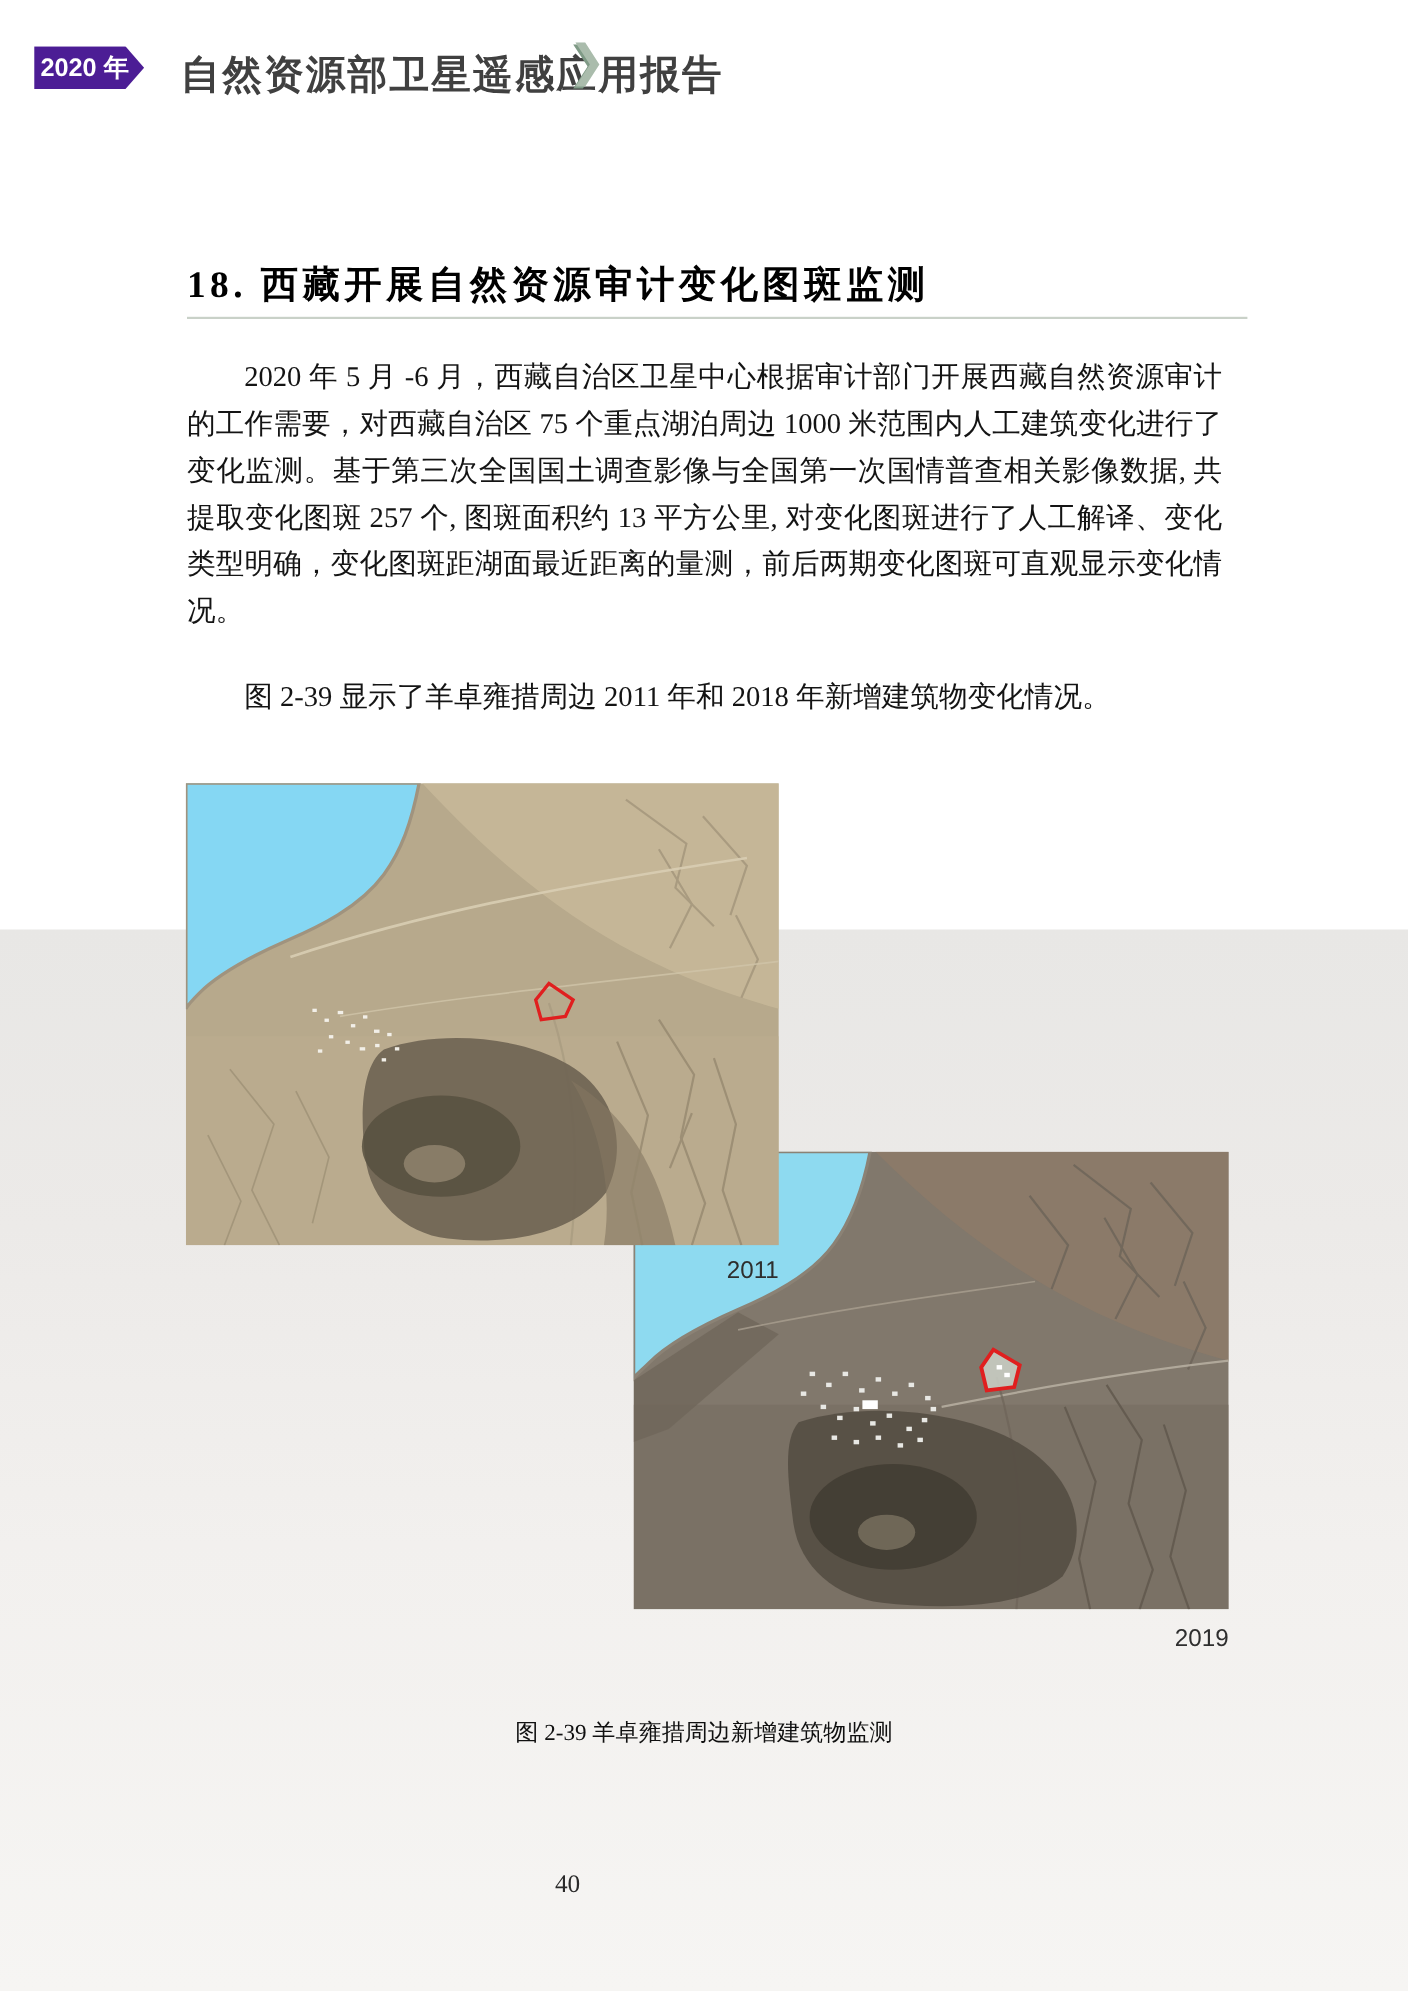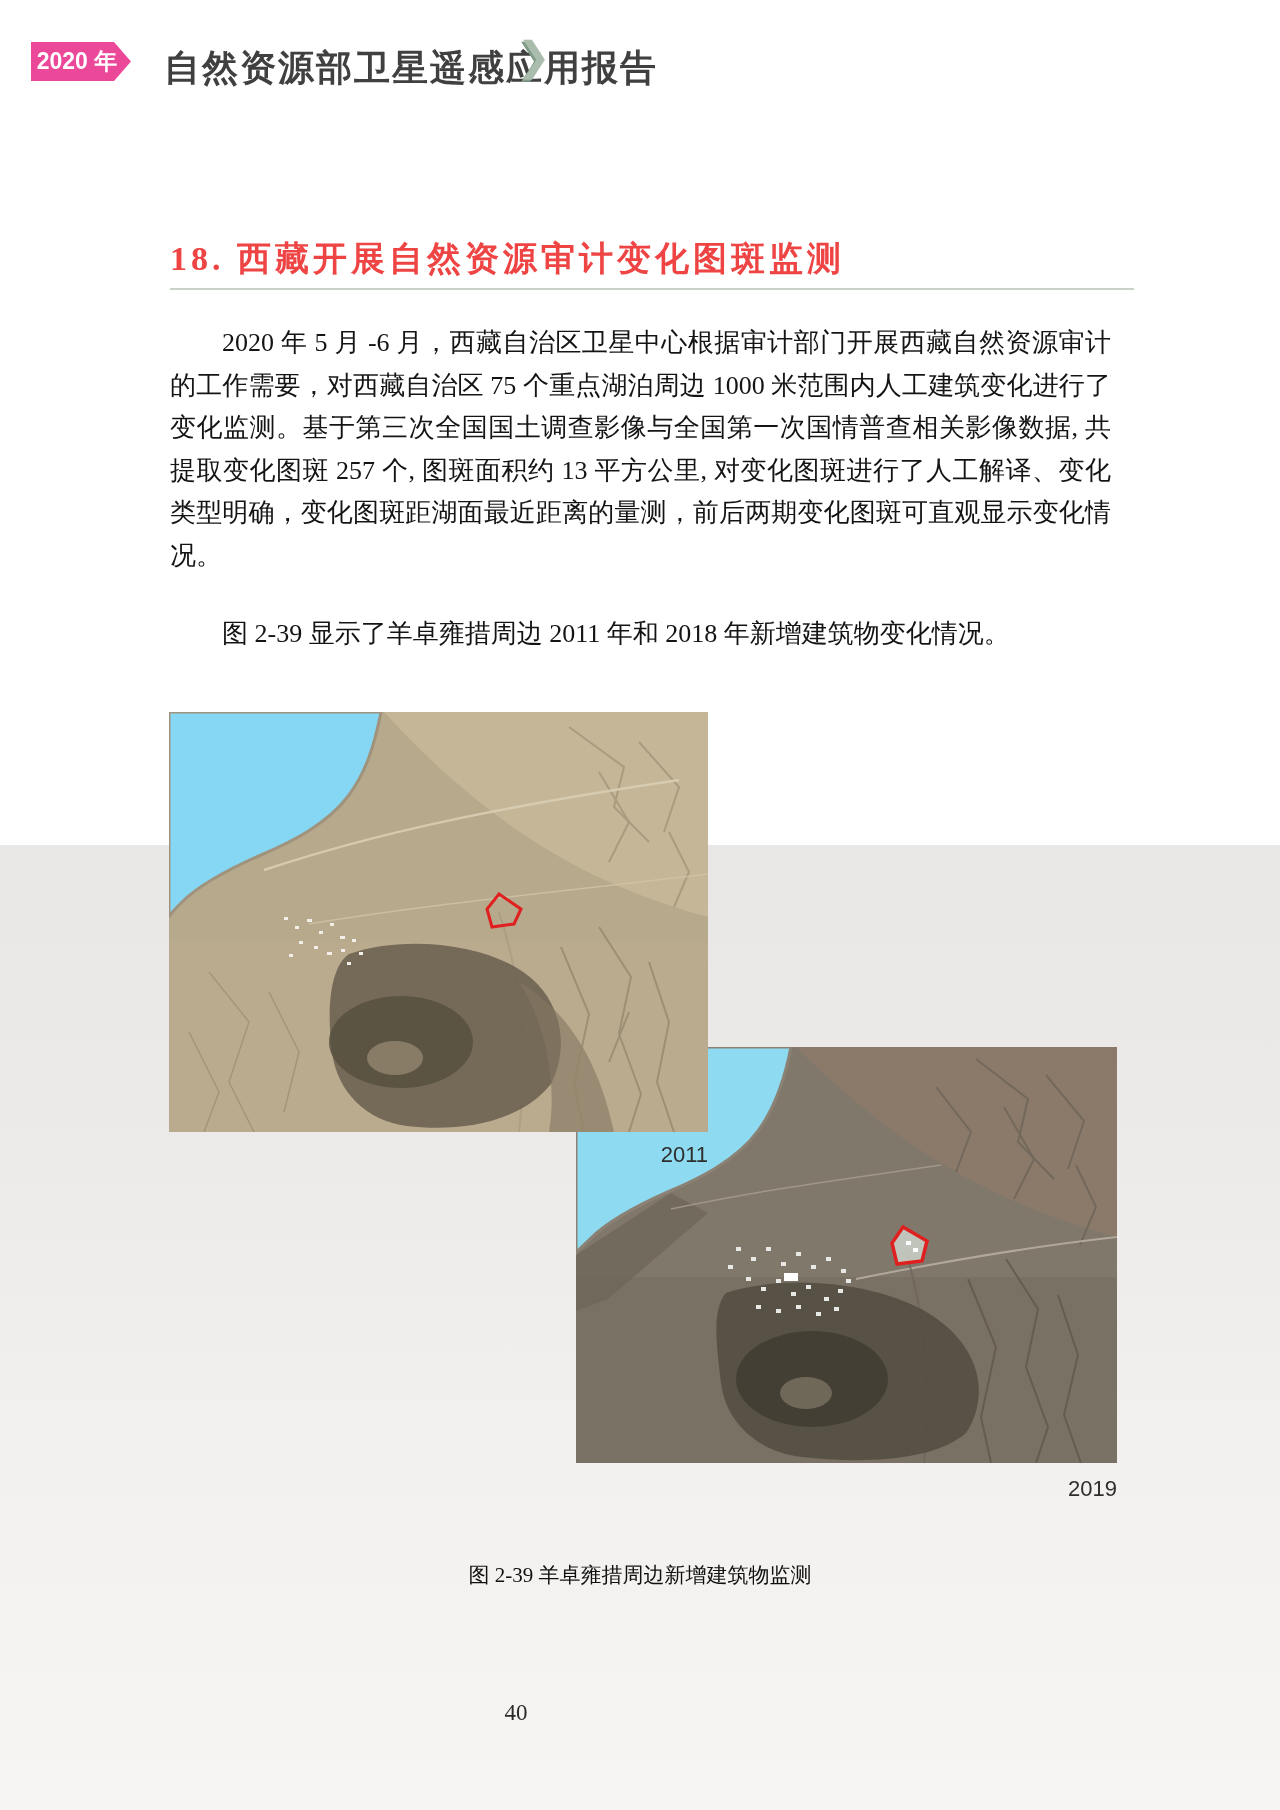--- a/index.html
+++ b/index.html
@@ -10,40 +10,40 @@
     color:#141414;
   }
   .gray-band {
     position:absolute; left:0; top:845px; width:1280px; height:965px;
     background:linear-gradient(180deg,#e8e7e5 0%,#ecEAe8 28%,#f2f0ee 58%,#f6f5f3 100%);
     z-index:0;
   }
   
   .badge {
     position:absolute; left:31px; top:42px; width:100px; height:39px;
-    background:#ec4899;
+    background:#4c1d95;
     clip-path:polygon(0 0, 83% 0, 100% 50%, 83% 100%, 0 100%);
     color:#ffffff; font-family:"Liberation Sans",sans-serif; font-weight:bold;
     font-size:23px; line-height:39px; text-align:center; padding-right:8px;
     box-sizing:border-box; z-index:3;
   }
   .header-title {
     position:absolute; left:164px; top:44px;
     font-family:"Liberation Sans",sans-serif; font-weight:bold;
     font-size:36px; color:#404040; letter-spacing:2px; z-index:3;
   }
   .header-chevron {
     position:absolute; left:517px; top:33px;
     font-family:"DejaVu Sans",sans-serif; font-weight:bold; font-size:40px;
     color:#aabcac; text-shadow:-2px 2px 0 #7f9a86; z-index:3;
   }
   
   .section-heading {
     position:absolute; left:170px; top:236px; width:980px;
-    font-size:34px; font-weight:bold; letter-spacing:4px; color:#ef4444; z-index:3;
+    font-size:34px; font-weight:bold; letter-spacing:4px; color:#000000; z-index:3;
   }
   .heading-rule {
     position:absolute; left:170px; top:288px; width:964px; height:2px;
     background:#c9d1c8; z-index:3;
   }
   
   .para1 {
     position:absolute; left:170px; top:322px; width:941px;
     font-size:26px; line-height:42.5px; text-align:justify; text-indent:2em;
     letter-spacing:0px; z-index:3;

